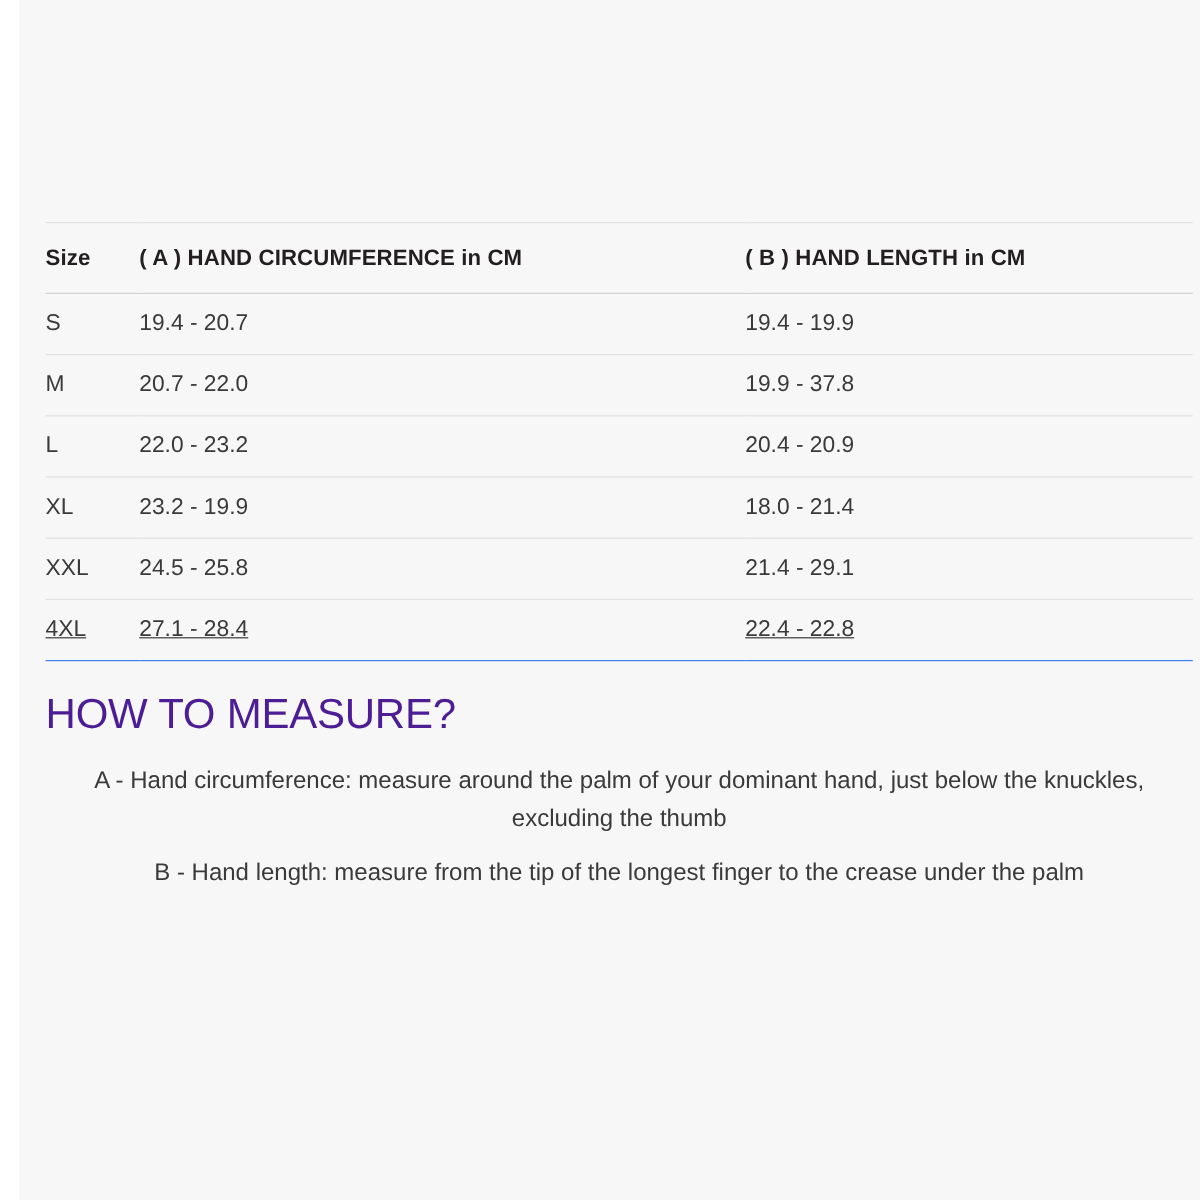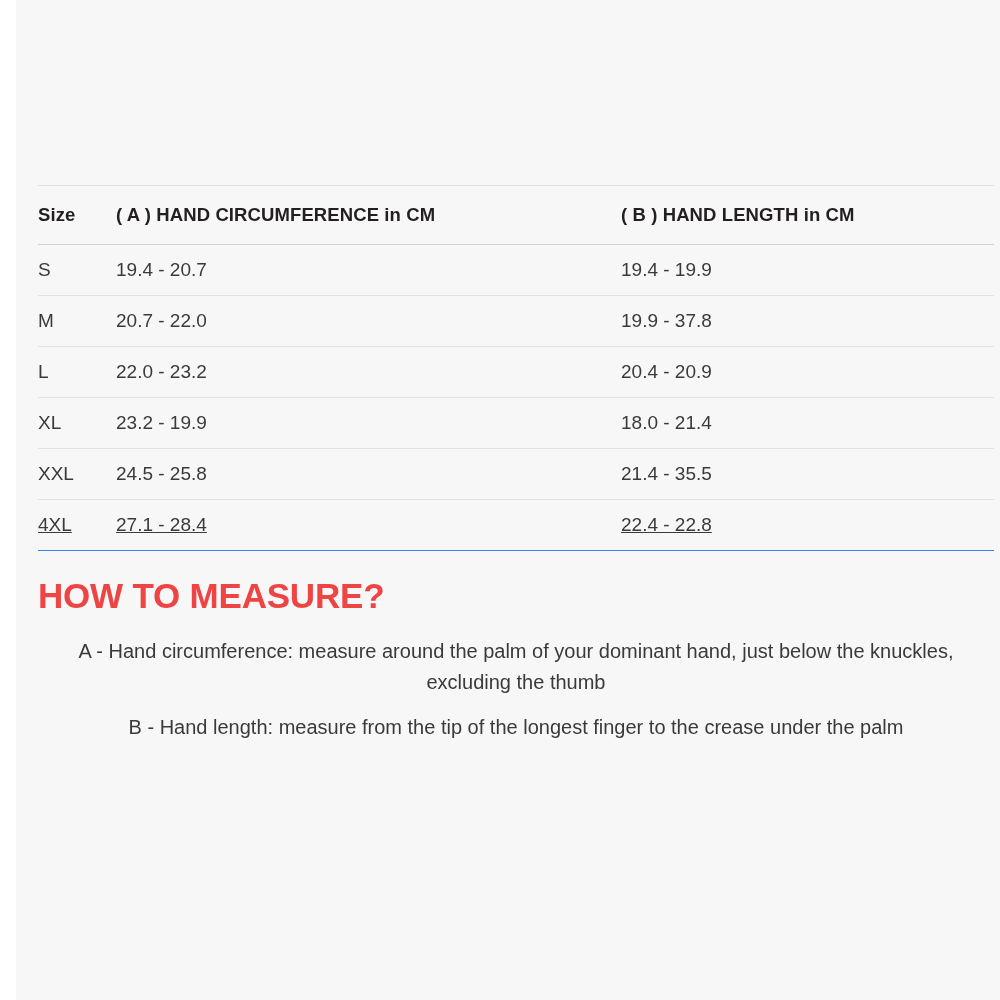--- a/index.html
+++ b/index.html
@@ -67,23 +67,23 @@
   .col-b { width: 373px; }
 
   table.size-table tbody tr:last-child td {
     border-bottom: 1px solid #3b82f6;
     text-decoration: underline;
   }
 
   .how-title {
     margin: 26px 0 0 0;
     font-size: 35px;
-    font-weight: bold;
+    font-weight: normal;
     letter-spacing: -0.2px;
-    color: #ef4444;
+    color: #4c1d95;
     line-height: 1.1;
   }
   .how-body {
     margin-top: 20px;
     font-size: 20px;
     line-height: 1.55;
     color: #3a3a3a;
     text-align: center;
   }
   .how-body p {
@@ -130,21 +130,21 @@
             <td>20.4 - 20.9</td>
           </tr>
           <tr>
             <td>XL</td>
             <td>23.2 - 19.9</td>
             <td>18.0 - 21.4</td>
           </tr>
           <tr>
             <td>XXL</td>
             <td>24.5 - 25.8</td>
-            <td>21.4 - 35.5</td>
+            <td>21.4 - 29.1</td>
           </tr>
           <tr>
             <td>4XL</td>
             <td>27.1 - 28.4</td>
             <td>22.4 - 22.8</td>
           </tr>
         </tbody>
       </table>
 
       <h2 class="how-title">HOW TO MEASURE?</h2>

